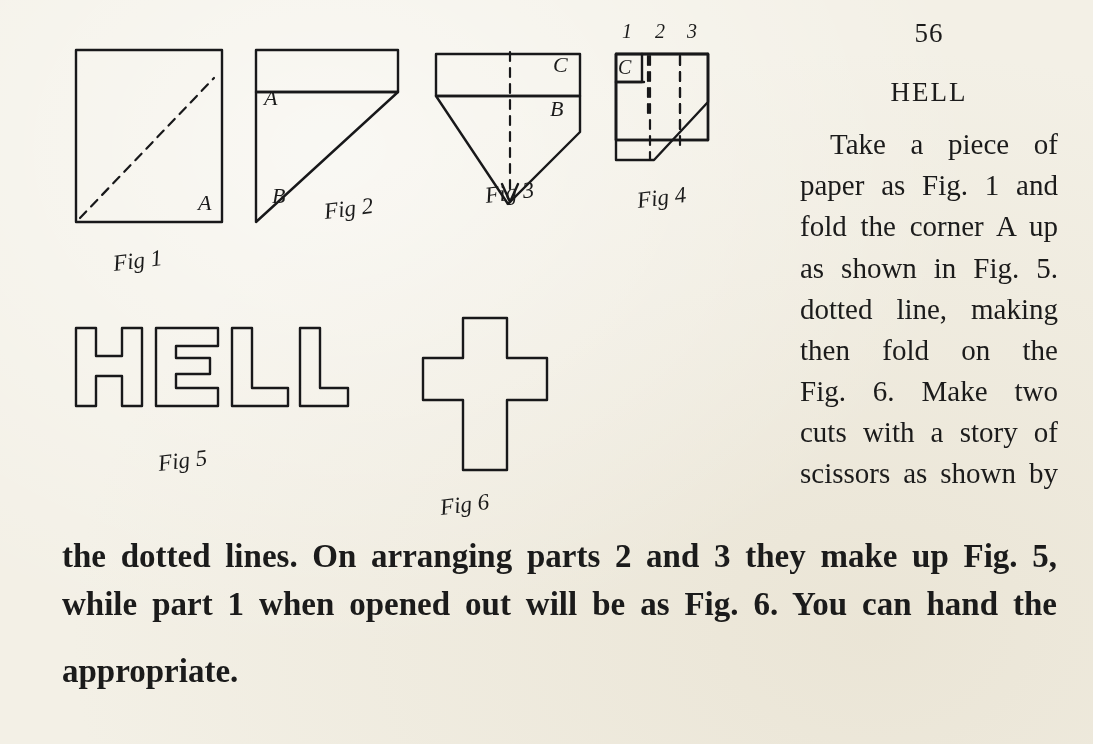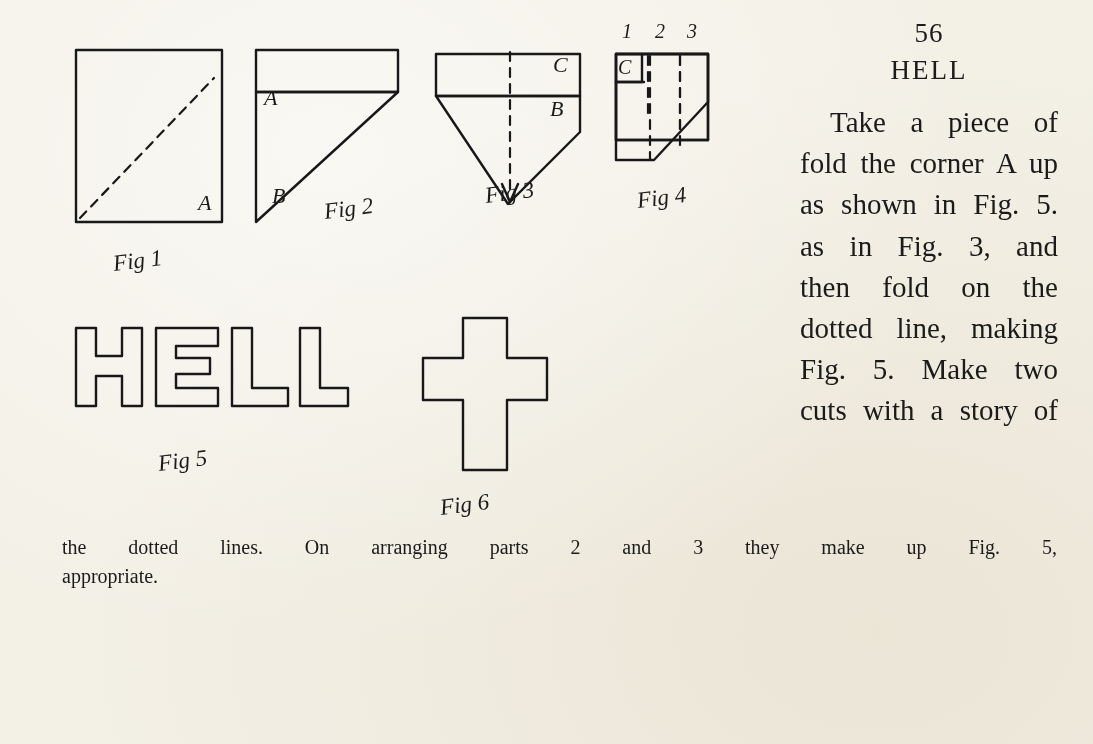--- a/index.html
+++ b/index.html
@@ -35,21 +35,21 @@
   .text-column {
     position: absolute;
     left: 800px;
     top: 18px;
     width: 258px;
   }
   .page-number {
     text-align: center;
     font-size: 27px;
     letter-spacing: 1px;
-    margin-bottom: 6px;
+    margin-bottom: 28px;
   }
   .heading {
     text-align: center;
     font-size: 27px;
     letter-spacing: 2px;
     margin-bottom: 16px;
   }
   .col-par {
     font-size: 29px;
     line-height: 1.42;
@@ -57,25 +57,26 @@
     text-align-last: justify;
     word-spacing: 1px;
   }
 
   
   .bottom-par {
     position: absolute;
     left: 62px;
     top: 533px;
     width: 995px;
-    font-size: 20px;
+    font-size: 33px;
     line-height: 1.44;
     text-align: justify;
-  }
-  .bottom-par .line { display: block; }
+    font-weight: bold;
+  }
+  .bottom-par .line { display: block; margin-top: 20px; }
   .bottom-par .justify-line {
     display: block;
     text-align: justify;
     text-align-last: justify;
   }
 
   
   .figures { position: absolute; left: 0; top: 0; width: 800px; height: 540px; }
   .fig-label {
     position: absolute;
@@ -173,27 +174,29 @@
       <path class="ink" d="M48 6 L92 6 L92 46 L132 46 L132 88 L92 88 L92 158 L48 158 L48 88 L8 88 L8 46 L48 46 Z"></path>
     </svg>
     <span class="fig-label" style="left:440px;top:492px;">Fig 6</span>
   </div>
 
   <div class="text-column">
     <div class="page-number">56</div>
     <div class="heading">HELL</div>
     <div class="col-par">
       <div style="text-indent:30px;">Take a piece of</div>
+      <div>paper as Fig. 1 and</div>
       <div>fold the corner A up</div>
       <div>as shown in Fig. 5.</div>
-      <div>as in Fig. 3, and</div>
+      <div>dotted line, making</div>
       <div>then fold on the</div>
-      <div>dotted line, making</div>
-      <div>Fig. 5. Make two</div>
+      <div>Fig. 6. Make two</div>
       <div>cuts with a story of</div>
+      <div style="text-align-last:justify;">scissors as shown by</div>
     </div>
   </div>
 
   <div class="bottom-par">
     <span class="justify-line">the dotted lines.   On arranging parts 2 and 3 they make up Fig. 5,</span>
+    <span class="justify-line">while part 1 when opened out will be as Fig. 6.   You can hand the</span>
     <span class="line">appropriate.</span>
   </div>
 </div>
 
 </body></html>

